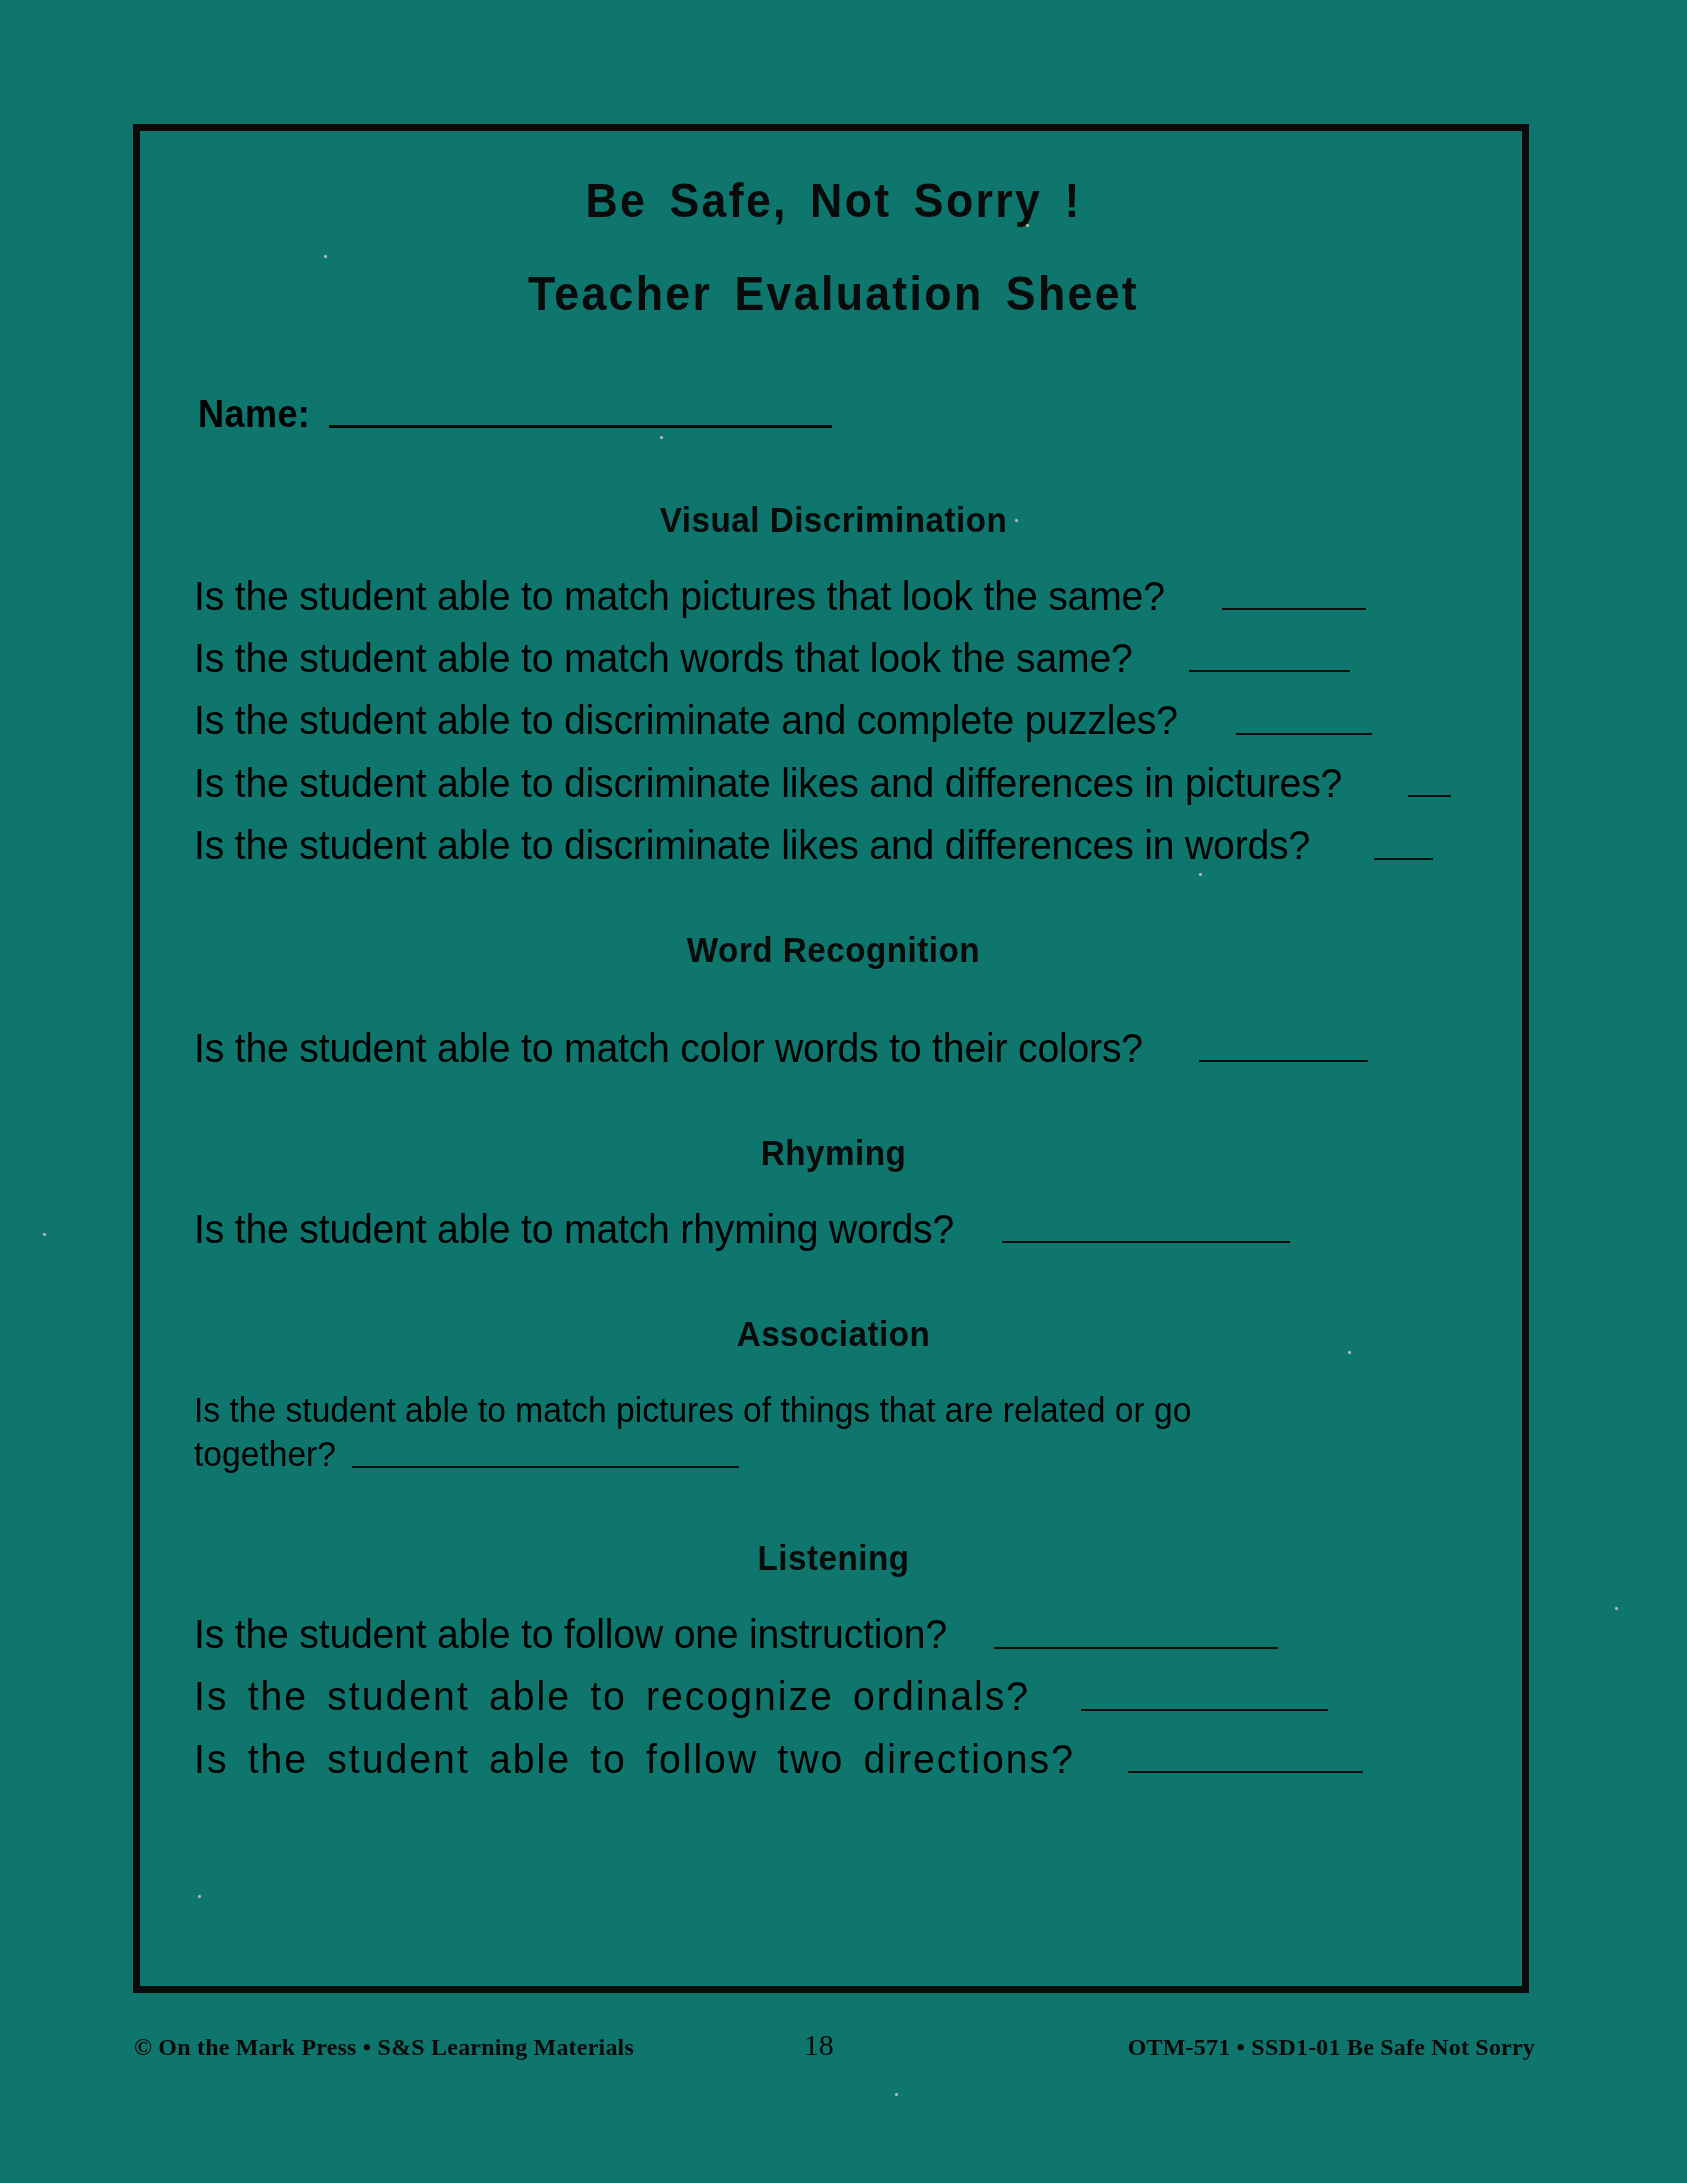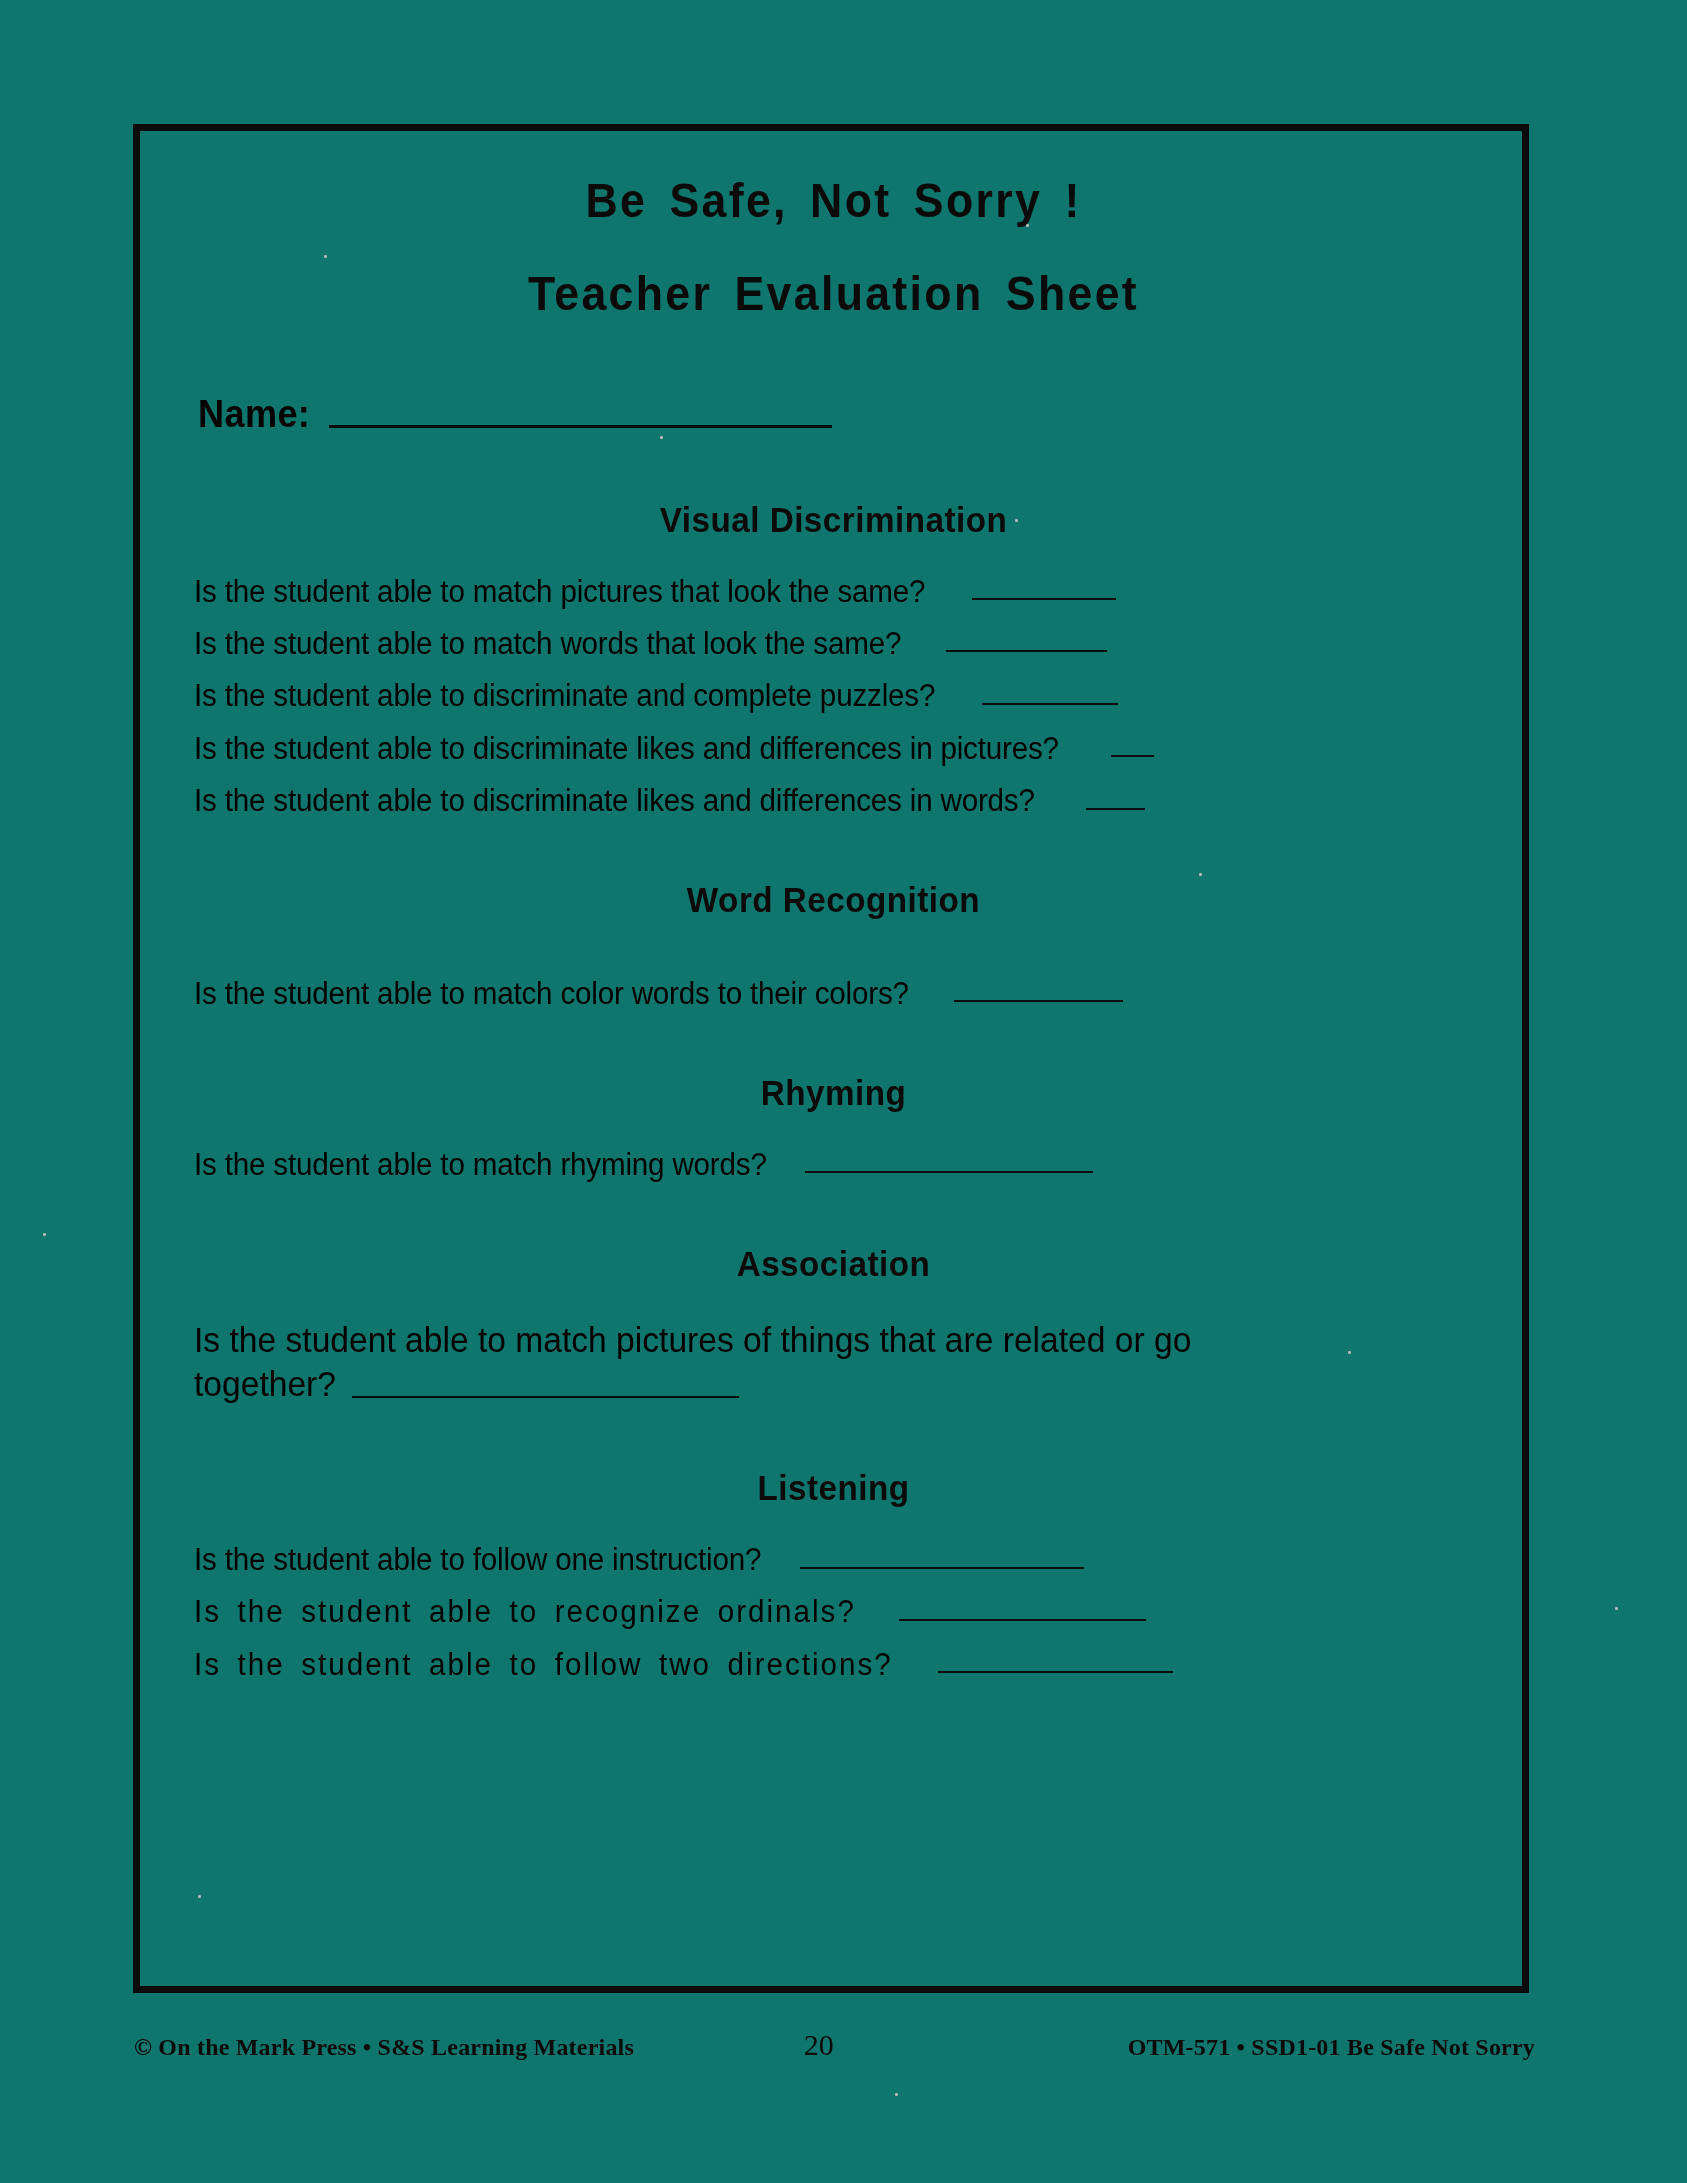--- a/index.html
+++ b/index.html
@@ -91,21 +91,21 @@
     letter-spacing: 0.5px;
     color: #0a0a0a;
     transform: scaleX(0.95);
     transform-origin: center;
   }
 
   
   .q {
     display: flex;
     align-items: flex-end;
-    font-size: 31px;
+    font-size: 41px;
     line-height: 1.0;
     letter-spacing: -0.2px;
     white-space: nowrap;
     padding-left: 3.3px;
   }
   .q .qtext {
     transform: scaleX(0.955);
     transform-origin: left bottom;
     white-space: nowrap;
   }
@@ -298,21 +298,21 @@
 
     <div class="q spaced">
       <span class="qtext">Is the student able to follow two directions?</span>
       <span class="blank" style="flex:0 0 235px;"></span>
     </div>
 
   </div>
 
   <div class="footer">
     <span class="footer-left">© On the Mark Press • S&amp;S Learning Materials</span>
-    <span class="footer-center">20</span>
+    <span class="footer-center">18</span>
     <span class="footer-right">OTM-571 • SSD1-01 Be Safe Not Sorry</span>
   </div>
 
   <div class="speckle" style="left:324px; top:255px;"></div>
   <div class="speckle" style="left:1026px; top:224px;"></div>
   <div class="speckle" style="left:660px; top:436px;"></div>
   <div class="speckle" style="left:1015px; top:519px;"></div>
   <div class="speckle" style="left:1199px; top:873px;"></div>
   <div class="speckle" style="left:1348px; top:1351px;"></div>
   <div class="speckle" style="left:43px; top:1233px;"></div>

